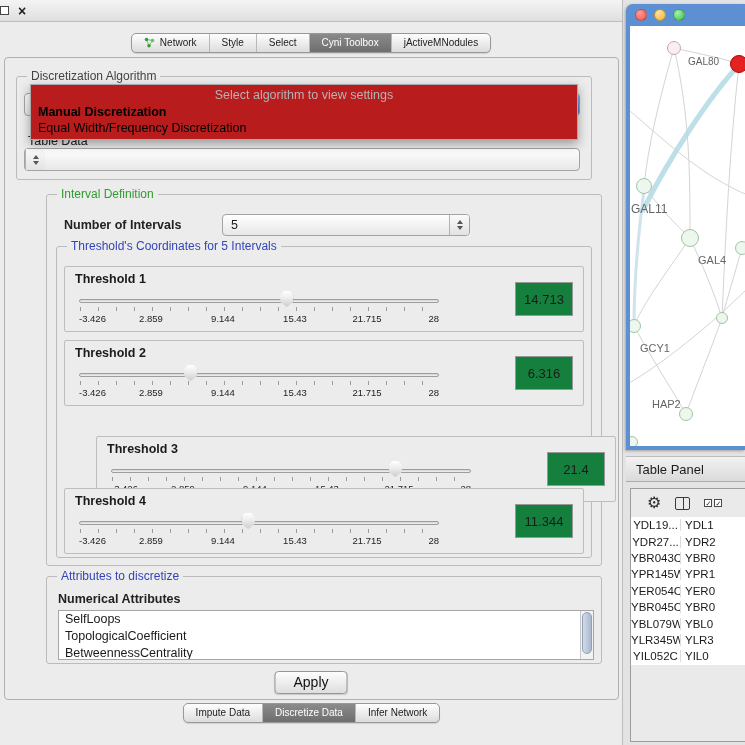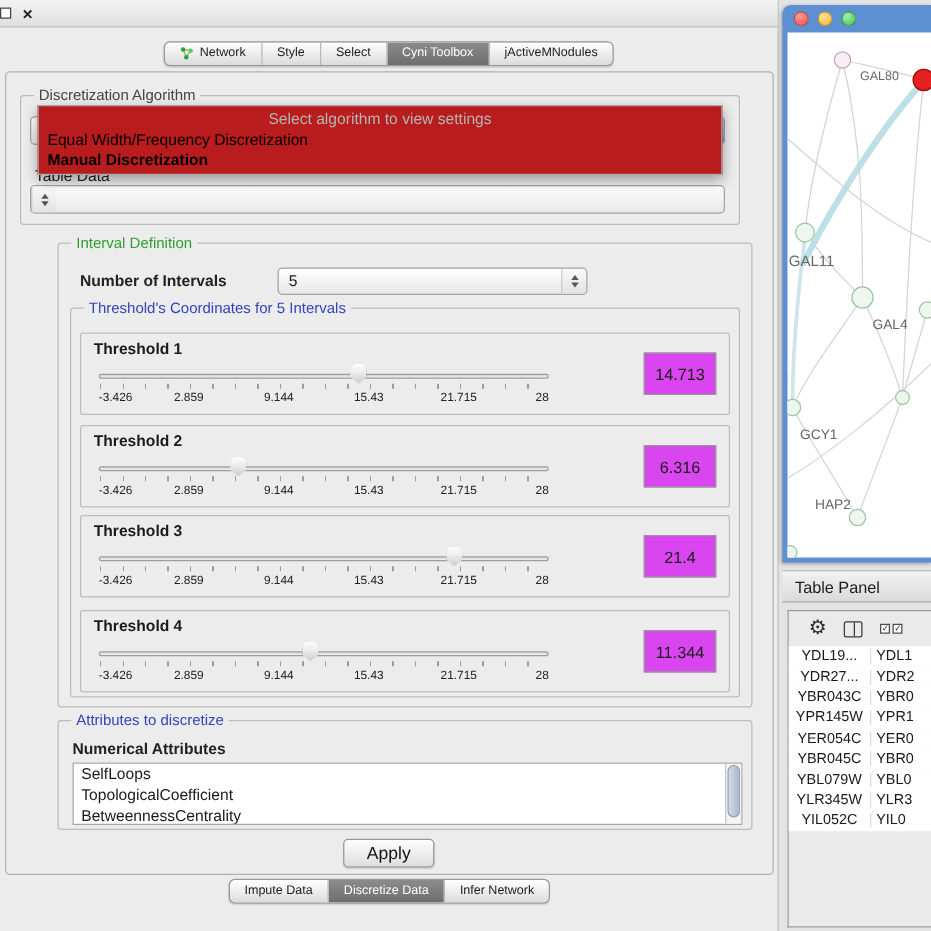--- a/index.html
+++ b/index.html
@@ -73,21 +73,21 @@
   .track { position:absolute; left:0; right:0; top:6px; height:4px;
     background:linear-gradient(#d2d2d2,#f2f2f2); border:1px solid #9d9d9d; border-radius:2px; }
   .thumb { position:absolute; top:-2px; width:13px; height:16px; margin-left:-6.5px;
     background:linear-gradient(#ffffff 0%, #ececec 45%, #cccccc 100%);
     clip-path:polygon(50% 100%, 0 68%, 0 26%, 26% 0, 74% 0, 100% 26%, 100% 68%);
     filter:drop-shadow(0 0 1px #787878); z-index:2; }
   .ticks { position:absolute; left:1px; right:1px; top:14px; height:4px;
     background-image:repeating-linear-gradient(90deg,#9b9b9b 0 1px,transparent 1px 18px); }
   .scale { position:absolute; left:0; right:0; top:20px; height:12px; font-size:9.5px; color:#222; }
   .scale span { position:absolute; transform:translateX(-50%); white-space:nowrap; }
-  .valbox { position:absolute; right:10px; top:15px; width:58px; height:34px; background:#d946ef;
+  .valbox { position:absolute; right:10px; top:15px; width:58px; height:34px; background:#15803d;
     border:1px solid #979797; display:flex; align-items:center; justify-content:center; font-size:13px; }
 
   
   .listbox { position:absolute; left:58px; top:610px; width:536px; height:50px;
     background:#fff; border:1px solid #a6a6a6; overflow:hidden; font-size:12.5px; }
   .listbox .item { padding:1px 0 1px 6px; line-height:15px; white-space:nowrap; }
   .attr-scroll { position:absolute; right:0; top:0; bottom:0; width:13px;
     background:#f3f3f3; border-left:1px solid #c6c6c6; }
   .attr-thumb { position:absolute; left:1px; right:1px; top:1px; height:42px;
     background:linear-gradient(90deg,#d3dbe6,#a9b8cd); border:1px solid #90a0b8; border-radius:6px; }
@@ -124,21 +124,21 @@
   .icon-table { width:15px; height:13px; border:1.6px solid #3a3a3a; border-radius:2px; position:relative; }
   .icon-table::before { content:""; position:absolute; left:50%; top:0; bottom:0; width:1.6px; background:#3a3a3a; }
   .check-pair { display:flex; gap:2px; }
   .icon-check { width:8px; height:8px; border:1px solid #4a4a4a; font-size:7px; line-height:7px; text-align:center; color:#2a2a2a; background:#fff; }
   .tbl-head { display:flex; height:20px; margin-top:18px; border-top:1px solid #b3b3b3;
     border-bottom:1px solid #b3b3b3; background:#e3e3e3; font-size:11.5px; color:#111; }
   .tbl-head .c1 { width:66px; background:var(--selected-column,#c8dcf2); border-right:1px solid #9fb0c4;
     display:flex; align-items:center; justify-content:center; }
   .tbl-head .c2 { flex:1; display:flex; align-items:center; padding-left:4px; }
   .tbl-row { display:flex; height:16.4px; background:#fff; font-size:11.5px; align-items:center; color:#1a1a1a; }
-  .tbl-row .c1 { width:66px; text-align:center; border-right:1px solid #dcdcdc; overflow:hidden; white-space:nowrap; }
+  .tbl-row .c1 { width:50px; text-align:center; border-right:1px solid #dcdcdc; overflow:hidden; white-space:nowrap; }
   .tbl-row .c2 { flex:1; padding-left:4px; overflow:hidden; white-space:nowrap; }
 
   .net-tab-icon { display:inline-block; width:11px; height:11px; }
 </style>
 </head>
 <body>
 
 <div class="control-panel">
 
   <div class="titlebar">
@@ -182,22 +182,22 @@
   <div class="combo" style="left:24px; top:93px; width:556px; z-index:1;">
     <span class="txt"></span>
     <span class="stepper blue">
         <span class="arr-up"></span>
         <span class="arr-down"></span>
       </span>
   </div>
 
   <div class="algo-popup">
     <div class="ph">Select algorithm to view settings</div>
+    <div class="opt bold">Manual Discretization</div>
     <div class="opt">Equal Width/Frequency Discretization</div>
-    <div class="opt bold">Manual Discretization</div>
   </div>
 
   <span class="lbl" style="left:28px; top:134px;">Table Data</span>
   <div class="combo" style="left:24px; top:148px; width:556px;">
     <span class="stepper">
         <span class="arr-up"></span>
         <span class="arr-down"></span>
       </span>
   </div>
 
@@ -245,21 +245,21 @@
           <span style="left: 0px; transform: none;">-3.426</span>
           <span style="left: 20%;">2.859</span>
           <span style="left: 40%;">9.144</span>
           <span style="left: 60%;">15.43</span>
           <span style="left: 80%;">21.715</span>
           <span style="left: auto; right: 0px; transform: none;">28</span>
         </div>
     </div>
     <div class="valbox">6.316</div>
   </div>
-  <div class="thr-row" style="top:412px;">
+  <div class="thr-row" style="top:436px;margin-left:32px;">
     <span class="thr-label">Threshold 3</span>
     <div class="slider">
       <div class="track"></div>
       <div class="thumb" style="left: 78.9983%;"></div>
       <div class="ticks"></div>
       <div class="scale">
           <span style="left: 0px; transform: none;">-3.426</span>
           <span style="left: 20%;">2.859</span>
           <span style="left: 40%;">9.144</span>
           <span style="left: 60%;">15.43</span>

